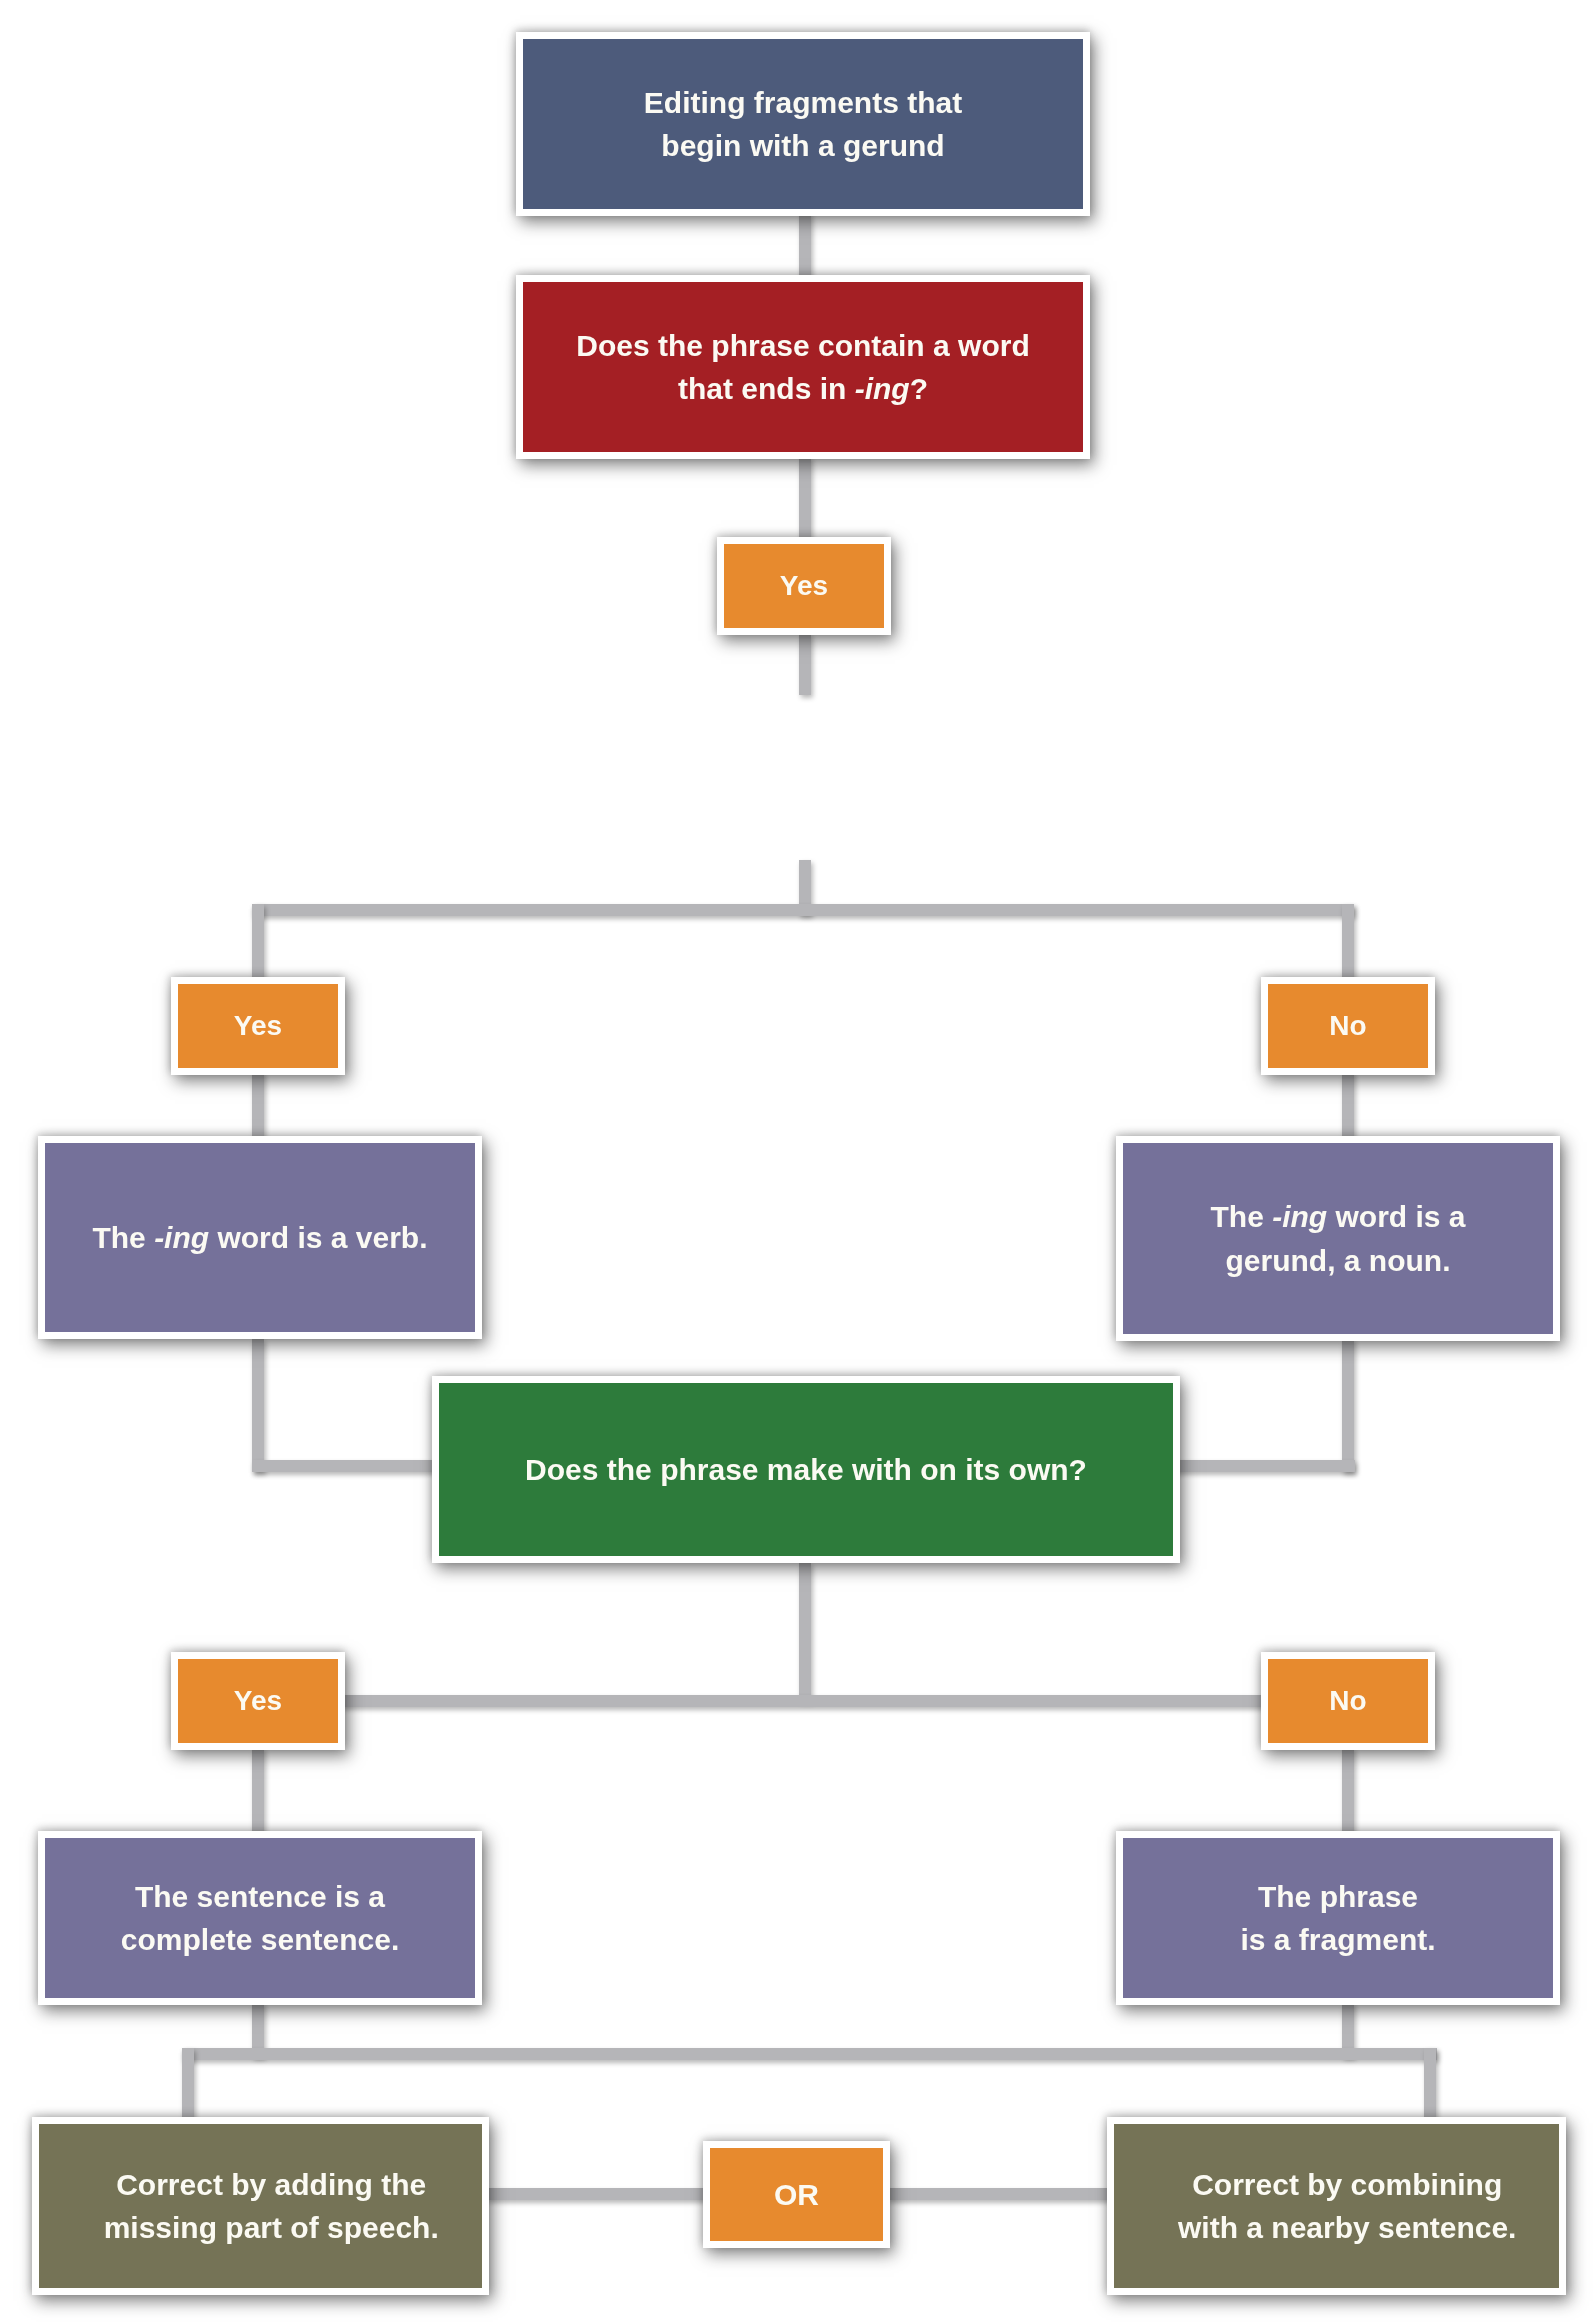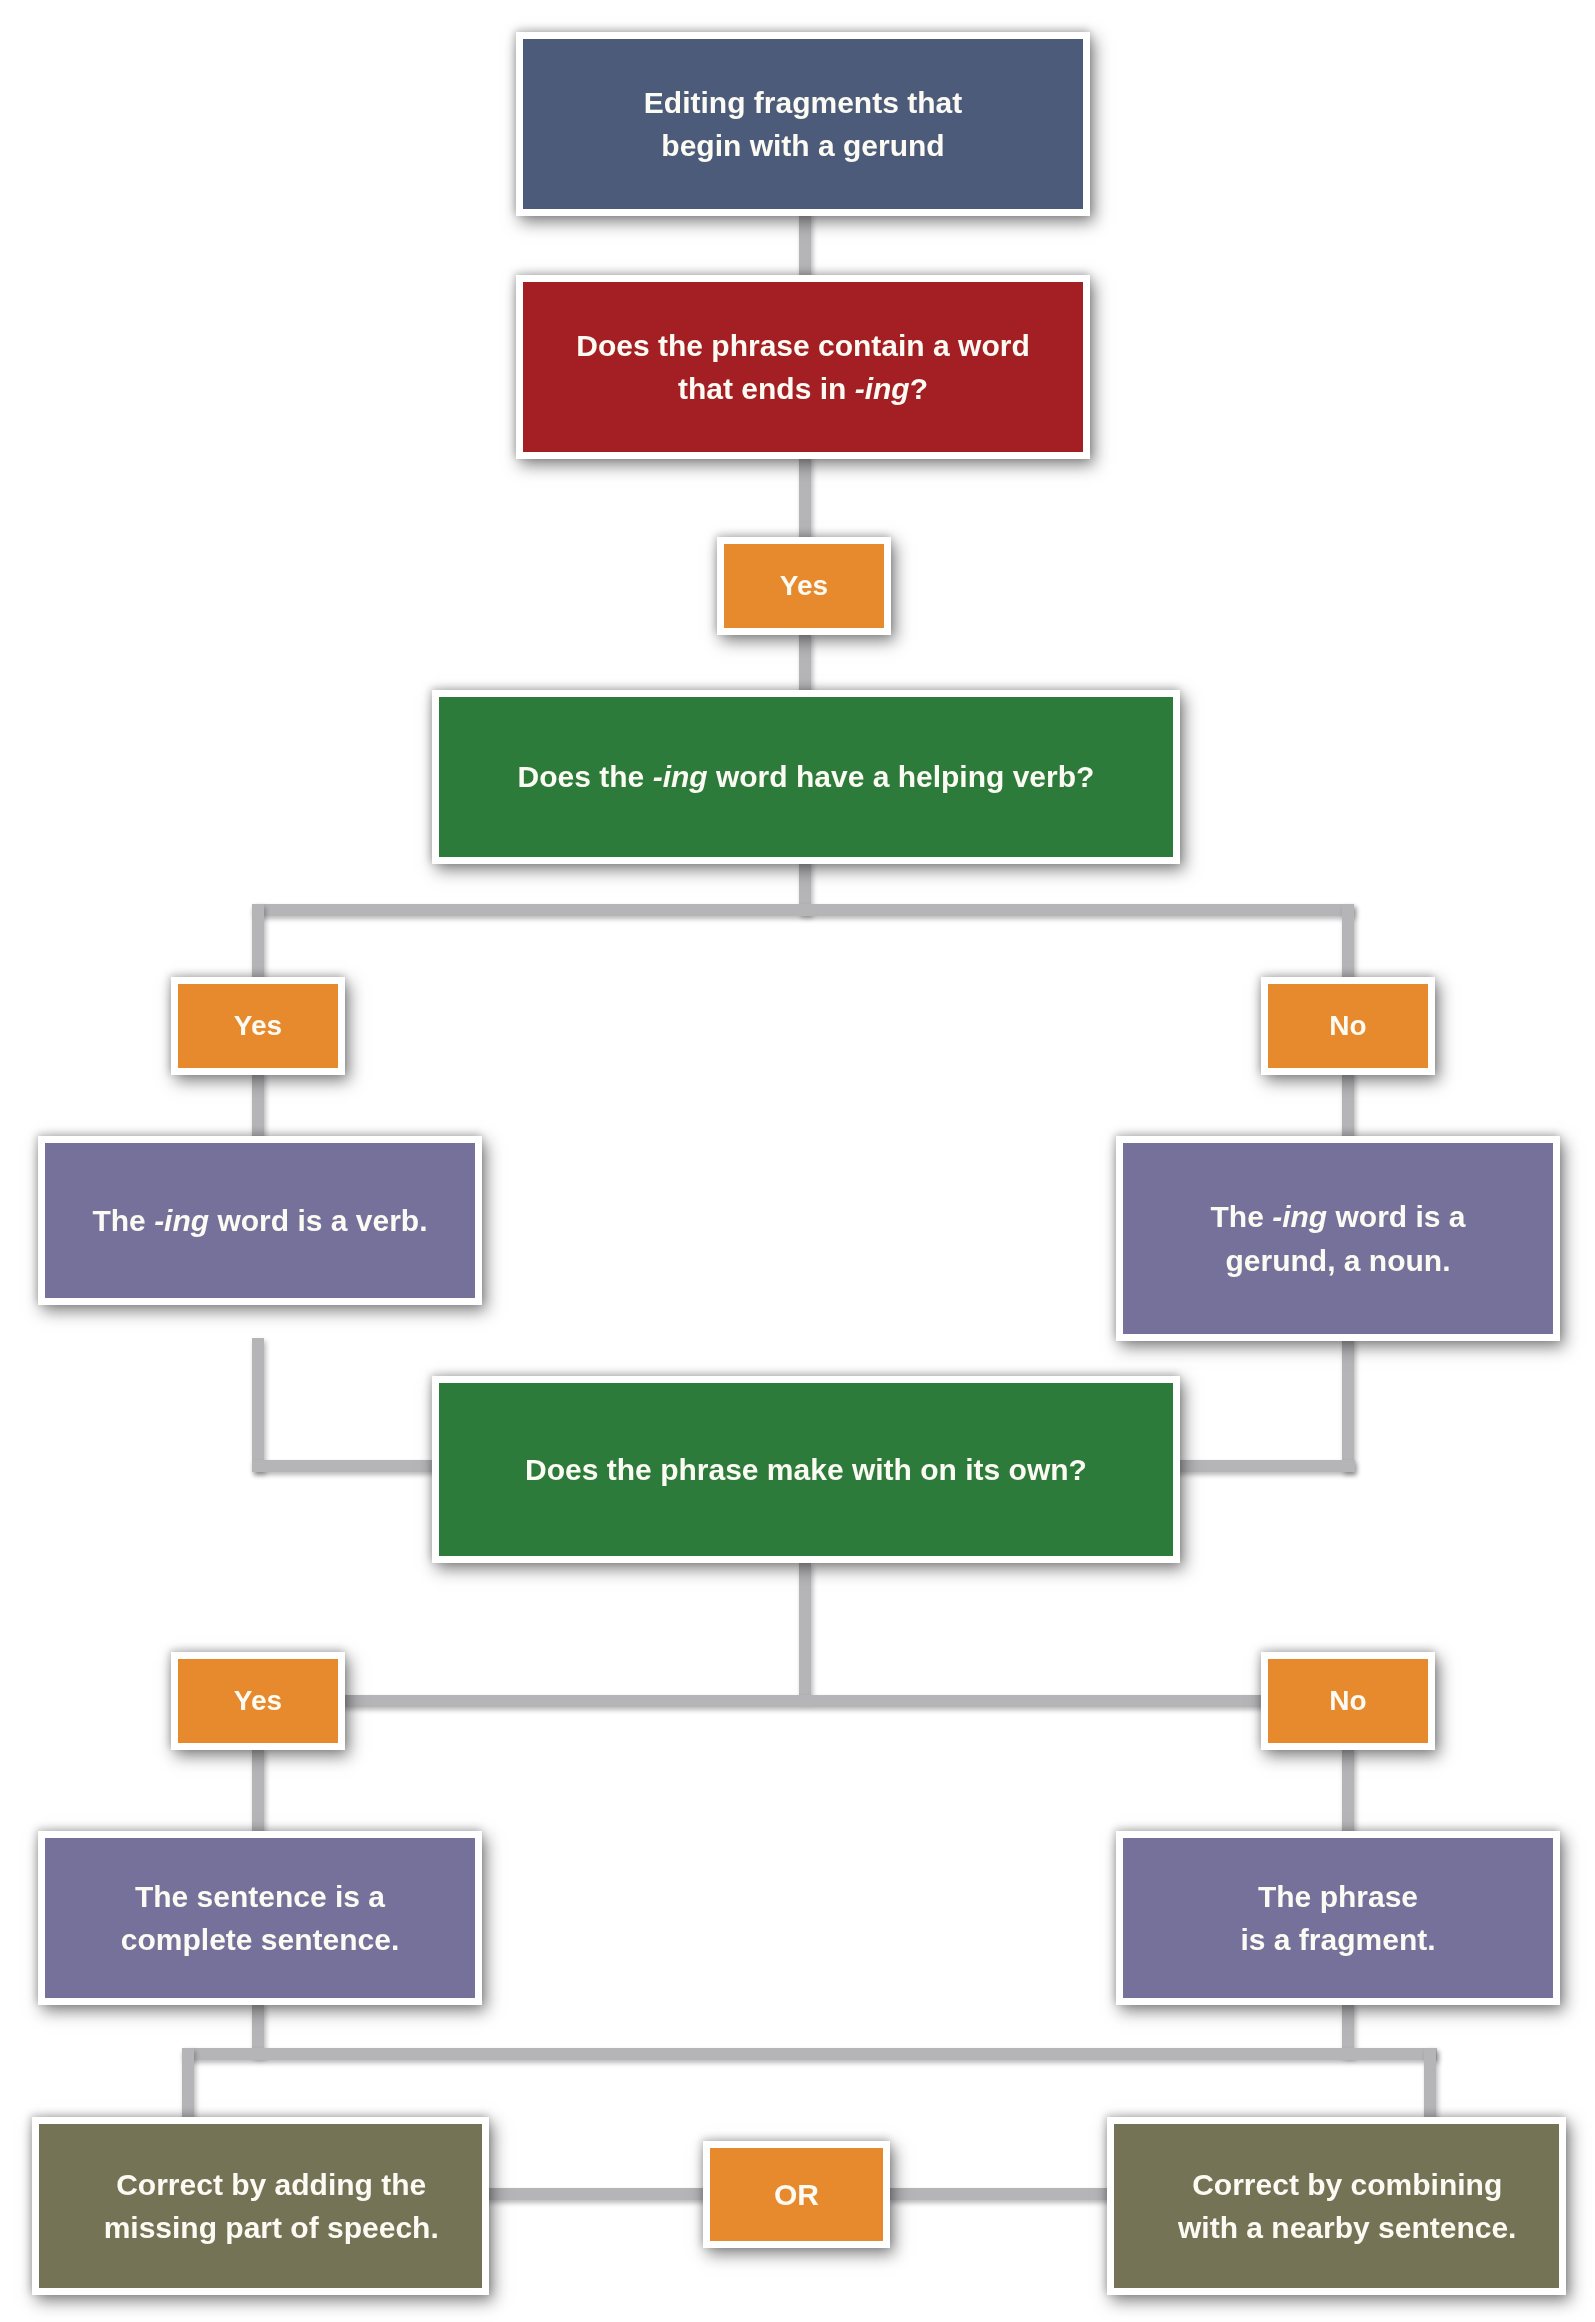--- a/index.html
+++ b/index.html
@@ -50,21 +50,21 @@
   .purple { background: var(--c-purple, #75719a); }
   .olive  { background: var(--c-olive,  #757356); padding-left: 31px; }
 
   
   .pos-start   { left: 516px;  top: 32px;   width: 574px; height: 184px; }
   .pos-q1      { left: 516px;  top: 275px;  width: 574px; height: 184px; }
   .pos-yes1    { left: 717px;  top: 537px;  width: 174px; height: 98px; }
   .pos-q2      { left: 432px;  top: 690px;  width: 748px; height: 174px; }
   .pos-yes2    { left: 171px;  top: 977px; width: 174px; height: 98px; }
   .pos-no1     { left: 1261px; top: 977px; width: 174px; height: 98px; }
-  .pos-verb    { left: 38px;   top: 1136px; width: 444px; height: 169px; }
+  .pos-verb    { left: 38px;   top: 1136px; width: 444px; height: 203px; }
   .pos-gerund  { left: 1116px; top: 1136px; width: 444px; height: 205px; }
   .pos-q3      { left: 432px;  top: 1376px; width: 748px; height: 187px; }
   .pos-yes3    { left: 171px;  top: 1652px; width: 174px; height: 98px; }
   .pos-no2     { left: 1261px; top: 1652px; width: 174px; height: 98px; }
   .pos-complete{ left: 38px;   top: 1831px; width: 444px; height: 174px; }
   .pos-fragment{ left: 1116px; top: 1831px; width: 444px; height: 174px; }
   .pos-fix-add { left: 32px;   top: 2117px; width: 457px; height: 178px; }
   .pos-or      { left: 703px;  top: 2141px; width: 187px; height: 107px; }
   .pos-fix-comb{ left: 1107px; top: 2117px; width: 459px; height: 178px; }
 
@@ -131,23 +131,20 @@
 
   <div class="node red big pos-q1">
     <span class="txt"><span>Does the phrase contain a word
 that ends in </span><em>-ing</em><span>?</span></span>
   </div>
 
   <div class="node orange small pos-yes1">
     <span class="txt">Yes</span>
   </div>
 
-  <div class="node green big pos-q2">
-    <span class="txt"><span>Does the </span><em>-ing</em><span> word have a helping verb?</span></span>
-  </div>
 
   <div class="node orange small pos-yes2">
     <span class="txt">Yes</span>
   </div>
 
   <div class="node orange small pos-no1">
     <span class="txt">No</span>
   </div>
 
   <div class="node purple big pos-verb">

